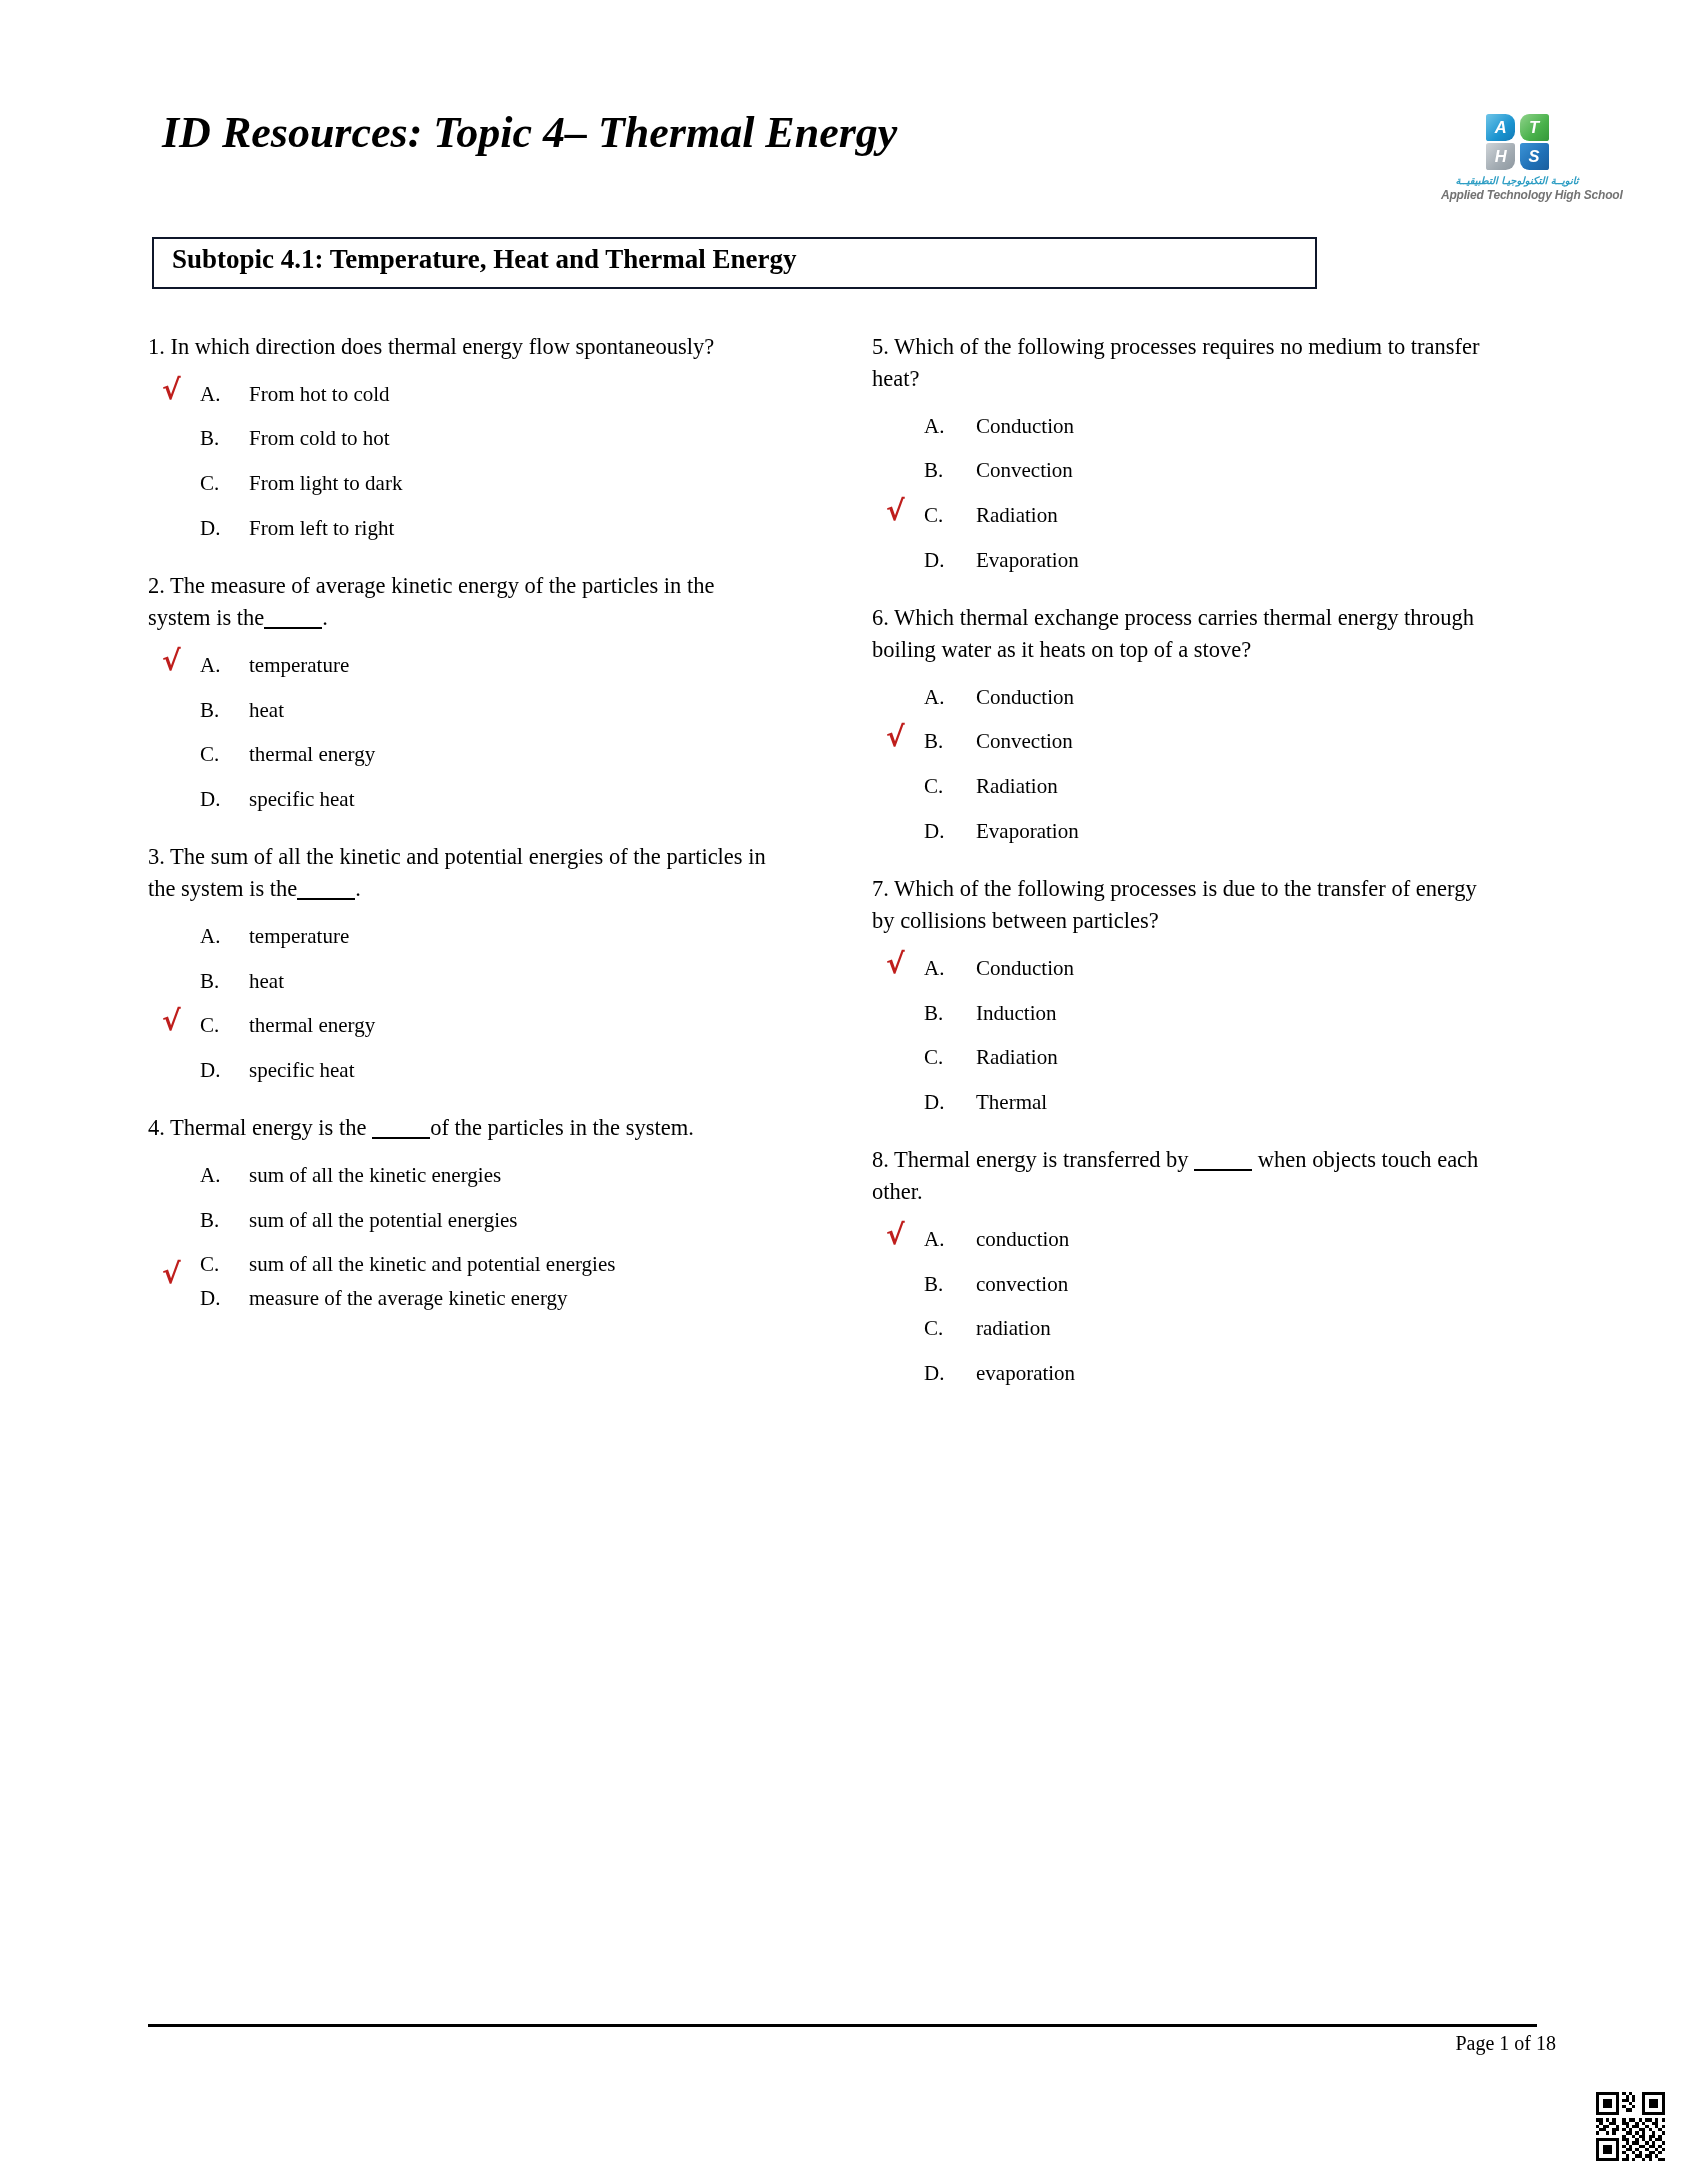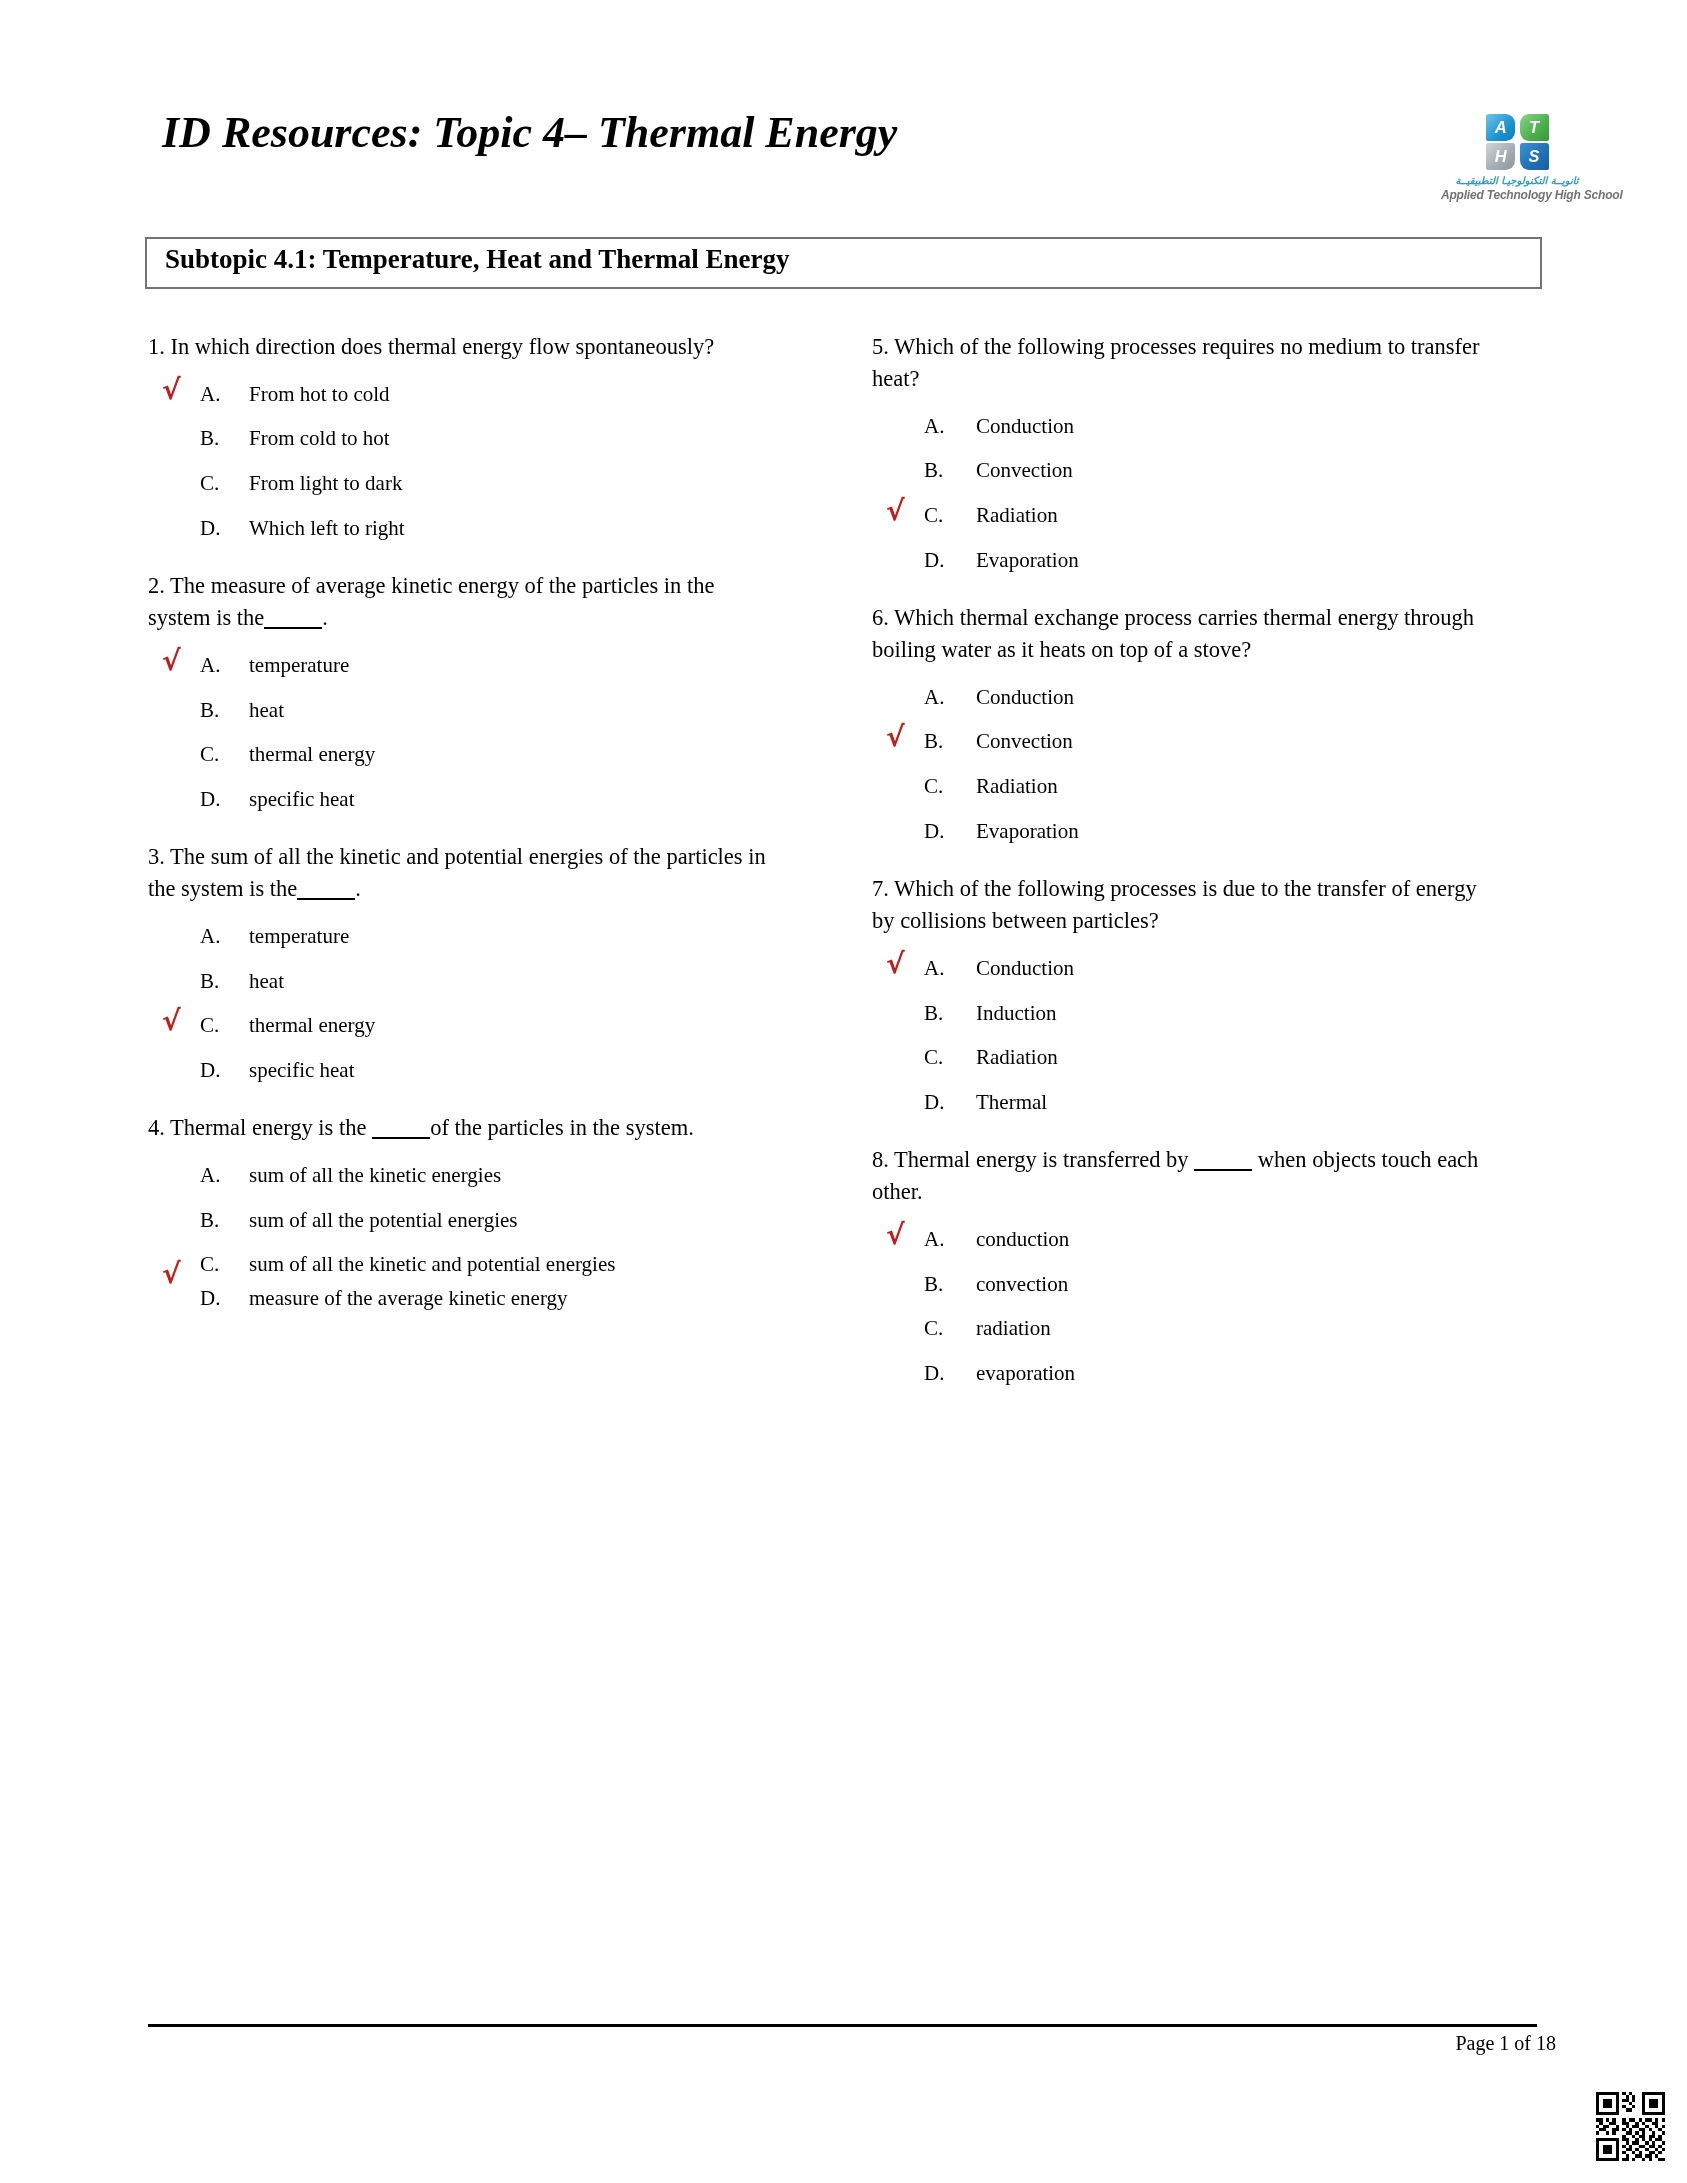--- a/index.html
+++ b/index.html
@@ -101,25 +101,25 @@
     font-family: "Liberation Sans", sans-serif;
     font-size: 12px;
     font-weight: bold;
     white-space: nowrap;
     letter-spacing: -0.2px;
   }
 
   
   .subtopic-box {
     position: absolute;
-    left: 145px;
+    left: 152px;
     top: 237px;
-    width: 1397px;
+    width: 1165px;
     height: 52px;
-    border: 2px solid #737373;
+    border: 2px solid #0f172a;
     box-sizing: border-box;
   }
   .subtopic-text {
     position: absolute;
     left: 18px;
     top: 5.3px;
     font-size: 27px;
     font-weight: bold;
     white-space: nowrap;
   }
@@ -254,21 +254,21 @@
             <div class="opt">
               <span class="opt-letter">B.</span>
               <span class="opt-text">From cold to hot</span>
             </div>
             <div class="opt">
               <span class="opt-letter">C.</span>
               <span class="opt-text">From light to dark</span>
             </div>
             <div class="opt">
               <span class="opt-letter">D.</span>
-              <span class="opt-text">Which left to right</span>
+              <span class="opt-text">From left to right</span>
             </div>
           </div>
         </div>
         <div class="question">
           <div class="q-stem"><span>2. The measure of average kinetic energy of the particles in the system is the</span><span class="blank"></span><span>.</span></div>
           <div class="options">
             <div class="opt">
               <span class="check">√</span>
               <span class="opt-letter">A.</span>
               <span class="opt-text">temperature</span>

